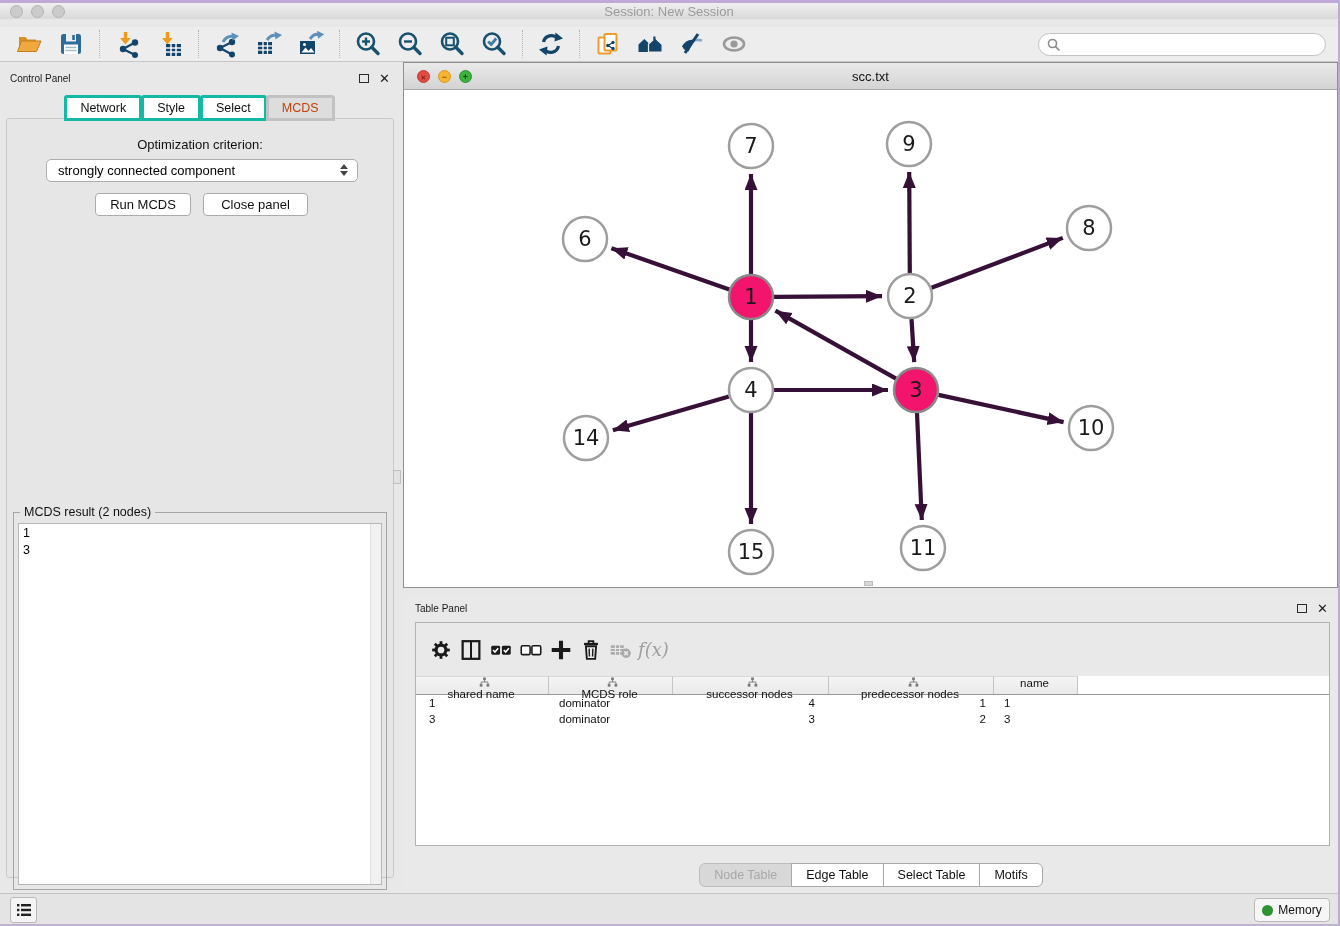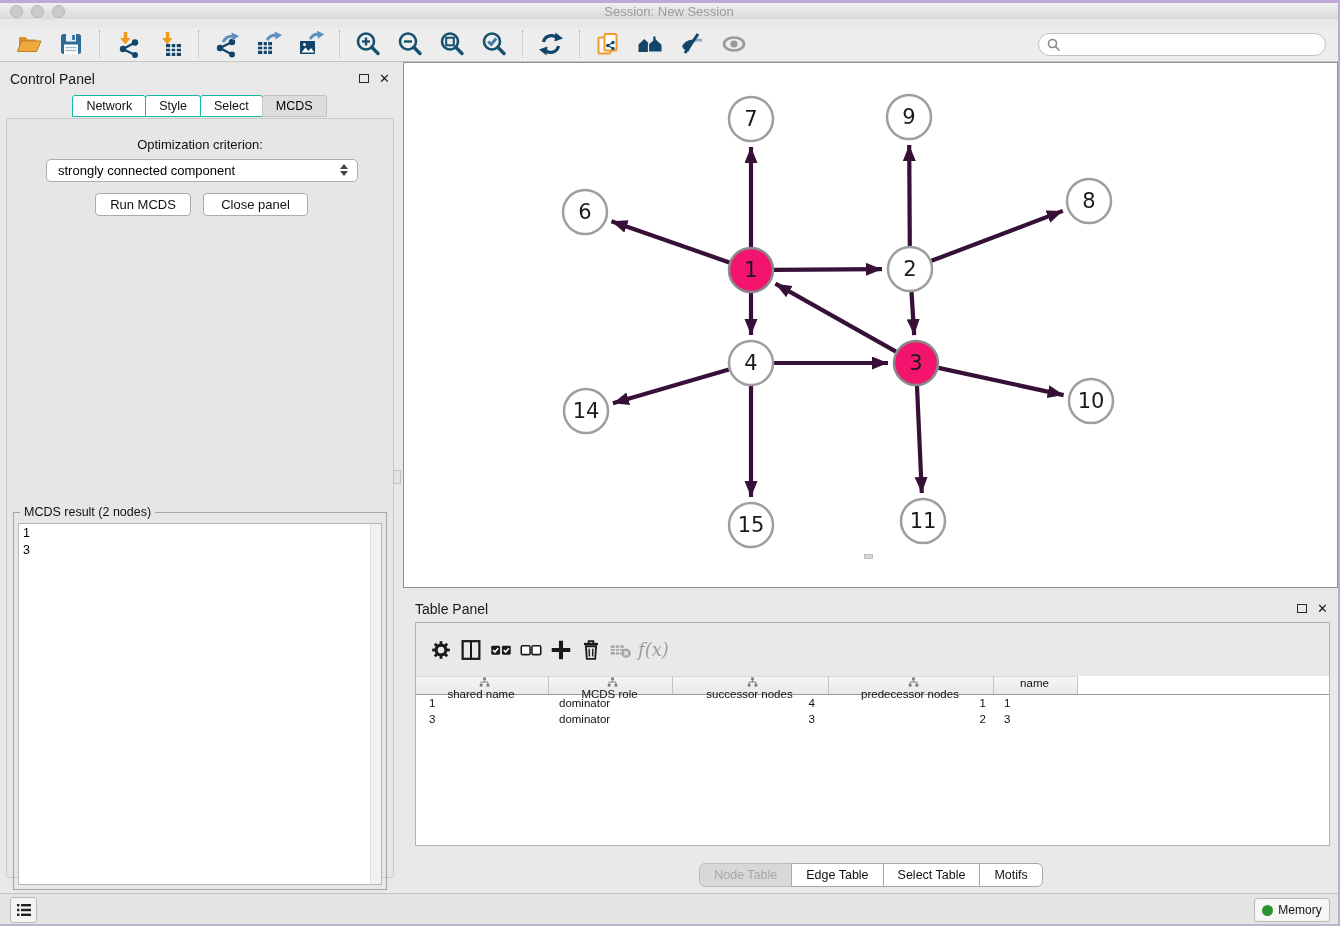--- a/index.html
+++ b/index.html
@@ -23,27 +23,27 @@
   .tb svg { width:28px; height:28px; }
   .sep { width:1px; height:28px; margin:0 7px; border-left:1px dotted #B5B5B5; }
   .search-wrap { position:absolute; right:12px; top:6px; width:288px; height:23px; background:#fff;
                  border:1px solid #C2C2C2; border-radius:12px; display:flex; align-items:center; padding:0 8px; }
   .search-wrap svg { width:14px; height:14px; margin-right:5px; flex:none; }
   .search-wrap input { border:none; outline:none; flex:1; font-size:12px; background:transparent; }
 
   
   .control-panel { position:absolute; left:0; top:62px; width:400px; height:828px; background:#E8E8E8; }
   .panel-head { height:33px; display:flex; align-items:center; padding:0 10px; }
-  .panel-title { font-size:14px; color:#1A1A1A; flex:1; }
+  .panel-title { font-size:10px; color:#1A1A1A; flex:1; }
   .float-ic { width:10px; height:9px; border:1.6px solid #2A2A2A; margin-right:10px; }
   .close-ic { font-size:13px; font-weight:bold; color:#1A1A1A; line-height:1; }
   .cp-tabs { display:flex; justify-content:center; position:relative; z-index:2; }
-  .cp-tab { font-size:12.5px; padding:3px 13px 3px; background:#FFF; border:1px solid #14b8a6;
+  .cp-tab { font-size:12.5px; padding:3px 13px 3px; background:#FFF; border:3px solid #14b8a6;
             margin-left:-1px; color:#111; border-radius:3px 3px 0 0; }
-  .cp-tab.sel { background:#DDDDDD; color:#000000; border-color:#C2C2C2; }
+  .cp-tab.sel { background:#DDDDDD; color:#c2410c; border-color:#C2C2C2; }
   .cp-body { position:absolute; left:6px; right:6px; top:56px; bottom:12px; background:#E6E6E6;
              border:1px solid #C9C9C9; border-radius:3px; }
   .opt-label { text-align:center; font-size:13px; margin-top:18px; color:#111; }
   .dropdown { position:absolute; left:39px; top:40px; width:312px; height:23px; background:#FFF;
               border:1px solid #ADADAD; border-radius:5px; font-size:13px; display:flex; align-items:center;
               padding:0 24px 0 11px; }
   .dd-arrows { position:absolute; right:9px; top:4px; display:flex; flex-direction:column; gap:2px; }
   .dd-arrows i { display:block; width:0; height:0; border-left:4px solid transparent; border-right:4px solid transparent; }
   .dd-up { border-bottom:5px solid #444; }
   .dd-down { border-top:5px solid #444; }
@@ -318,20 +318,28 @@
         <div>3</div>
         <div class="result-scroll"></div>
       </div>
     </div>
   </div>
 </div>
 
 <div class="splitter-handle"></div>
 
 <div class="network-window">
+  <div class="net-titlebar">
+    <span class="net-title">scc.txt</span>
+    <div class="mac-lights">
+      <span class="mlight ml-red"></span>
+      <span class="mlight ml-yel"></span>
+      <span class="mlight ml-grn"></span>
+    </div>
+  </div>
   <div class="net-canvas">
     <svg width="933" height="497" viewBox="0 0 933 497">
         <defs>
           <marker id="arw" markerUnits="userSpaceOnUse" markerWidth="18" markerHeight="15" refX="16" refY="6.5" orient="auto">
             <path d="M0,0 L16,6.5 L0,13 Z" fill="#371037"></path>
           </marker>
         </defs>
         <line x1="347.0" y1="184.0" x2="347.0" y2="84.0" stroke="#371037" stroke-width="4.2" marker-end="url(#arw)"></line>
         <line x1="325.3" y1="199.4" x2="207.4" y2="158.2" stroke="#371037" stroke-width="4.2" marker-end="url(#arw)"></line>
         <line x1="370.0" y1="206.9" x2="478.0" y2="206.2" stroke="#371037" stroke-width="4.2" marker-end="url(#arw)"></line>

